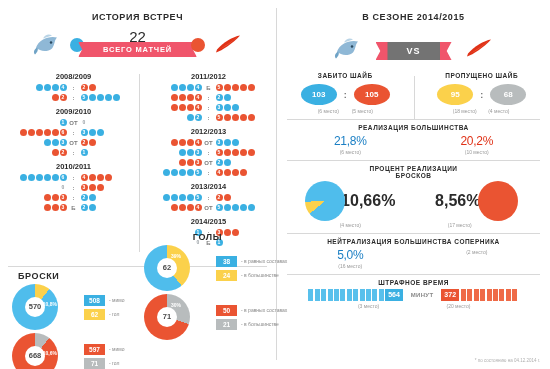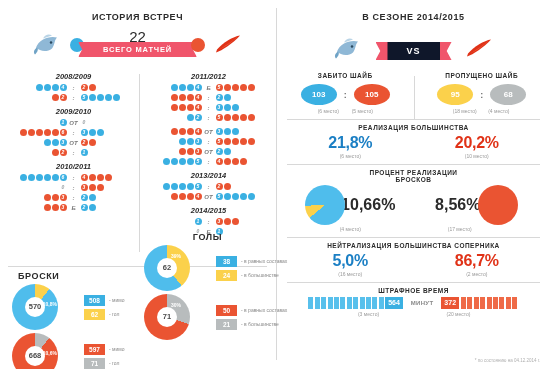--- a/index.html
+++ b/index.html
@@ -47,21 +47,21 @@
     font-size:15px;font-weight:normal;color:#2b2b2b;
   }
 
   
   .seasons{position:relative;margin-top:8px;height:190px;}
   .scol{position:absolute;top:0;width:131px;}
   .scol.c1{left:8px;}
   .scol.c2{left:143px;}
   .hdivide{position:absolute;left:139px;top:2px;width:1px;height:178px;background:#d8d8d8;}
 
-  .season{margin-bottom:5px;font-style:italic;}
+  .season{margin-bottom:5px;}
   .season-name{text-align:center;font-size:7.5px;font-weight:bold;color:#2b2b2b;margin-bottom:2px;}
   .match{display:flex;align-items:center;justify-content:center;height:9px;margin-bottom:1px;}
   .side{display:flex;align-items:center;height:9px;}
   .side.home{justify-content:flex-end;width:56px;}
   .side.away{justify-content:flex-start;width:56px;}
   .pip{width:7px;height:7px;border-radius:50%;margin:0 .5px;flex:none;}
   .pip.b{background:#3ab0e2;}
   .pip.r{background:#ea5432;}
   .score{
     width:7px;height:7px;border-radius:50%;margin:0 .5px;flex:none;
@@ -94,21 +94,21 @@
   .chip.b{background:#3ab0e2;}
   .chip.r{background:#ea5432;}
   .chip.y{background:#fbd14b;}
   .chip.g{background:#b8bcbd;}
   .lg-txt{font-size:5px;color:#8a8a8a;margin-left:4px;white-space:nowrap;}
 
   
   .r-head{position:relative;height:40px;margin-top:8px;}
   .vs-ribbon{
     position:absolute;left:50%;transform:translateX(-50%);top:12px;
-    background:#0f172a;color:#fff;font-weight:bold;font-size:9px;
+    background:#737373;color:#fff;font-weight:bold;font-size:9px;
     padding:4px 20px;letter-spacing:1px;
   }
   .vs-ribbon:before,.vs-ribbon:after{
     content:"";position:absolute;top:0;width:12px;height:100%;background:#f0556b;
   }
   .vs-ribbon:before{left:-11px;clip-path:polygon(0 0,100% 0,100% 100%,0 100%,40% 50%);}
   .vs-ribbon:after{right:-11px;clip-path:polygon(0 0,100% 0,60% 50%,100% 100%,0 100%);}
 
   .two-col{display:flex;position:relative;}
   .half{flex:1;text-align:center;}
@@ -124,21 +124,21 @@
   .circ.y{background:#fbd14b;}
   .circ.g{background:#b8bcbd;}
   .colon{font-size:9px;color:#6f6f6f;margin:0 7px;font-weight:bold;}
   .place-pair{display:flex;justify-content:center;margin-top:3px;}
   .place{font-size:5px;color:#9a9a9a;width:34px;text-align:center;}
 
   .sec{padding:4px 10px 0 10px;}
   .sec-hr{height:1px;background:#d8d8d8;margin:5px 10px 0 10px;}
   .pct-row{display:flex;margin-top:3px;}
   .pct-col{flex:1;text-align:center;}
-  .pct-big{font-size:16px;font-weight:bold;letter-spacing:-.3px;}
+  .pct-big{font-size:12px;font-weight:normal;letter-spacing:-.3px;}
   .pct-big.b{color:#1b7fc4;}
   .pct-big.r{color:#e03217;}
   .pct-place{font-size:5px;color:#9a9a9a;margin-top:1px;}
 
   .shots-row{display:flex;align-items:center;margin-top:2px;}
   .pie{width:40px;height:40px;border-radius:50%;flex:none;position:relative;}
   .pie.b{background:#4fbdec;}
   .pie.r{background:#ea5432;}
   .shot-val{font-size:16px;font-weight:bold;color:#2b2b2b;margin-left:-4px;}
   .shot-col{flex:1;display:flex;align-items:center;justify-content:center;flex-direction:column;}
@@ -385,20 +385,21 @@
               <div class="side away">
                 <div class="score r">5</div>
                 <div class="pip r"></div>
                 <div class="pip r"></div>
                 <div class="pip r"></div>
                 <div class="pip r"></div>
               </div>
             </div>
           </div>
           <div class="season">
+            <div class="season-name">2012/2013</div>
             <div class="match">
               <div class="side home">
                 <div class="pip r"></div>
                 <div class="pip r"></div>
                 <div class="pip r"></div>
                 <div class="score r">4</div>
               </div>
               <div class="sep">ОТ</div>
               <div class="side away">
                 <div class="score b">3</div>
@@ -671,21 +672,20 @@
 
     <div class="sec-hr"></div>
     <div class="sec">
       <div class="blk-title" style="text-align:center;">НЕЙТРАЛИЗАЦИЯ БОЛЬШИНСТВА СОПЕРНИКА</div>
       <div class="pct-row">
         <div class="pct-col">
           <div class="pct-big b">5,0%</div>
           <div class="pct-place">(16 место)</div>
         </div>
         <div class="pct-col">
-          <div class="pct-big r">86,7%</div>
           <div class="pct-place">(2 место)</div>
         </div>
       </div>
     </div>
 
     <div class="sec-hr"></div>
     <div class="sec">
       <div class="blk-title" style="text-align:center;">ШТРАФНОЕ ВРЕМЯ</div>
       <div class="pen-row">
         <div class="pen-bar">

